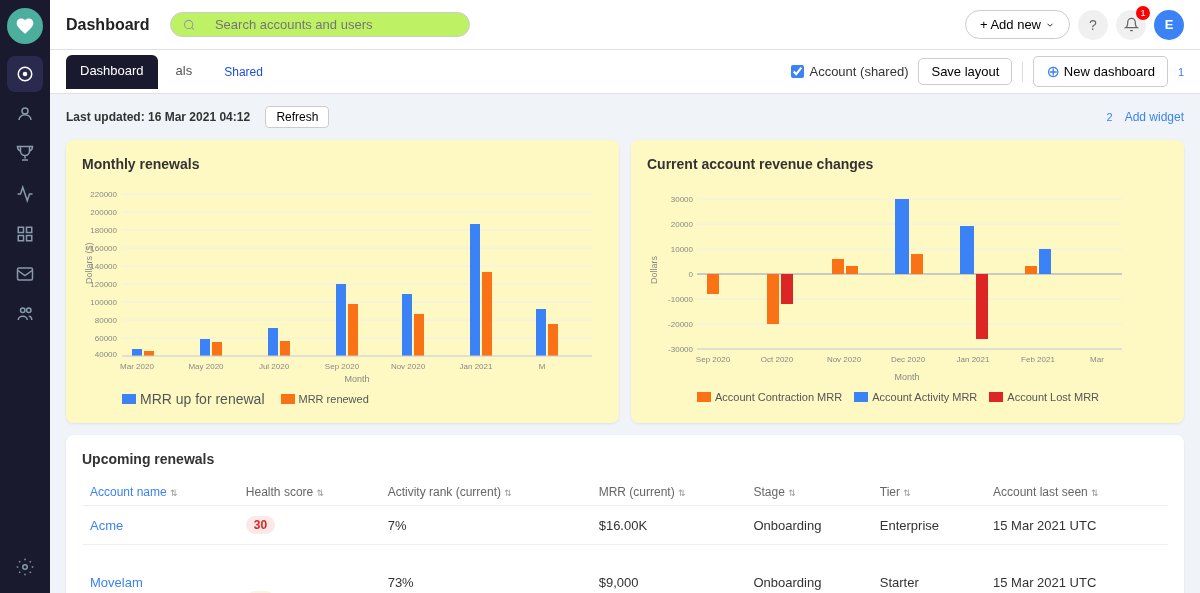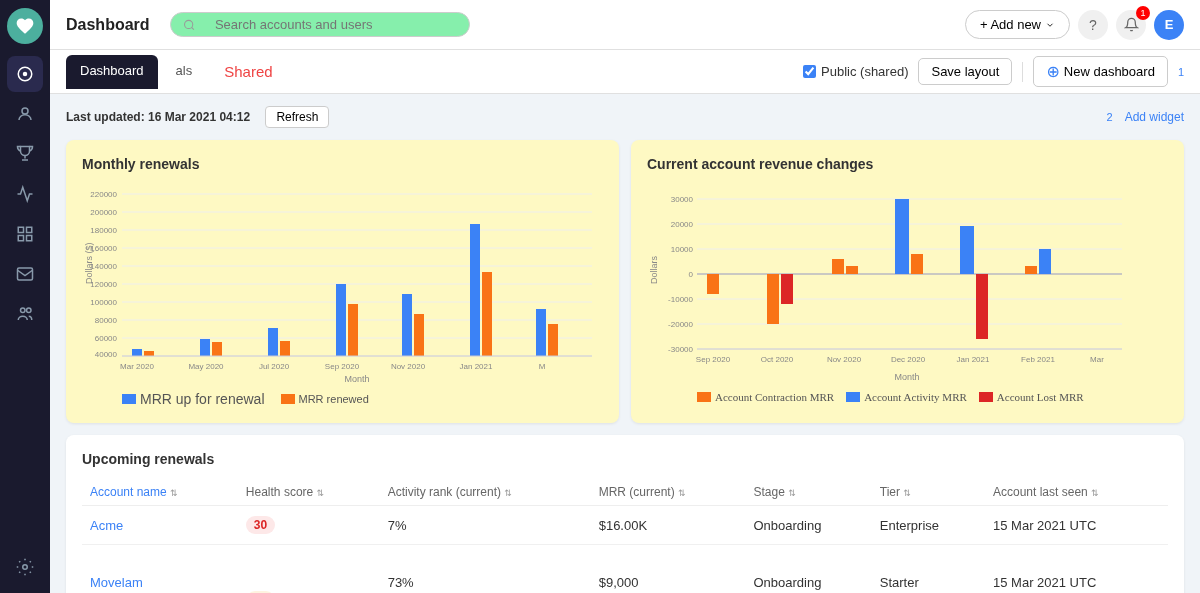--- a/index.html
+++ b/index.html
@@ -13,34 +13,34 @@
     .sidebar-item.active { background: #2a2a4e; color: white; }
     .sidebar-item svg { width: 18px; height: 18px; }
     .sidebar-bottom { margin-top: auto; }
 
     
     .main { flex: 1; display: flex; flex-direction: column; overflow: hidden; }
 
     
     .topbar { background: white; height: 50px; display: flex; align-items: center; padding: 0 16px; gap: 12px; border-bottom: 1px solid #e0e0e0; }
     .topbar-title { font-size: 16px; font-weight: 600; color: #222; margin-right: 8px; }
-    .topbar-search { flex: 1; max-width: 300px; display: flex; align-items: center; border: 1px solid #ccc; border-radius: 20px; padding: 4px 12px; gap: 20px; background: #86efac; }
+    .topbar-search { flex: 1; max-width: 300px; display: flex; align-items: center; border: 1px solid #ccc; border-radius: 20px; padding: 4px 12px; gap: 20px; background: #bef264; }
     .topbar-search input { border: none; outline: none; background: transparent; font-size: 13px; color: #666; width: 100%; }
     .topbar-actions { margin-left: auto; display: flex; align-items: center; gap: 8px; }
     .btn-add-new { background: white; border: 1px solid #ccc; border-radius: 20px; padding: 6px 14px; display: flex; align-items: center; gap: 4px; cursor: pointer; font-size: 13px; font-weight: 500; }
     .icon-circle { width: 30px; height: 30px; border-radius: 50%; display: flex; align-items: center; justify-content: center; background: #f0f0f0; cursor: pointer; color: #666; font-size: 14px; }
     .notif-badge { position: relative; }
     .badge { position: absolute; top: -4px; right: -4px; background: red; color: white; font-size: 9px; width: 14px; height: 14px; border-radius: 50%; display: flex; align-items: center; justify-content: center; }
     .avatar { width: 30px; height: 30px; border-radius: 50%; background: #3b82f6; color: white; display: flex; align-items: center; justify-content: center; font-weight: 600; font-size: 13px; cursor: pointer; }
 
     
     .nav-tabs { background: white; display: flex; align-items: center; padding: 0 16px; border-bottom: 1px solid #e0e0e0; height: 44px; gap: 4px; }
     .nav-tab { padding: 8px 14px; cursor: pointer; font-size: 13px; color: #555; border-bottom: 3px solid transparent; }
     .nav-tab.active { color: white; background: #1a1a2e; border-radius: 6px 6px 0 0; font-weight: 500; }
-    .nav-tab-shared { padding: 8px 14px; cursor: pointer; font-size: 15px; color: #ef4444; }
+    .nav-tab-shared { padding: 8px 14px; cursor: pointer; font-size: 12px; color: #1d4ed8; }
     .nav-right { margin-left: auto; display: flex; align-items: center; gap: 10px; }
     .checkbox-label { display: flex; align-items: center; gap: 5px; font-size: 13px; cursor: pointer; }
     .checkbox-label input { accent-color: #3b82f6; }
     .btn-save { background: white; border: 1px solid #ccc; border-radius: 5px; padding: 5px 12px; cursor: pointer; font-size: 13px; font-weight: 500; }
     .btn-new-dashboard { background: white; border: 1px solid #ccc; border-radius: 5px; padding: 5px 12px; display: flex; align-items: center; gap: 4px; cursor: pointer; font-size: 13px; font-weight: 500; }
     .btn-new-dashboard .plus { color: #3b82f6; font-size: 16px; }
     .divider-v { width: 1px; height: 20px; background: #ddd; }
 
     
     .content { flex: 1; overflow-y: auto; padding: 12px 16px; }
@@ -167,21 +167,21 @@
     </div>
   </div>
 
   <div class="nav-tabs">
     <div class="nav-tab active">Dashboard</div>
     <div class="nav-tab">als</div>
     <div class="nav-tab-shared">Shared</div>
     <div class="nav-right">
       <label class="checkbox-label">
         <input type="checkbox" checked="" style="">
-        <span>Public (shared)</span>
+        <span>Account (shared)</span>
       </label>
       <button class="btn-save">Save layout</button>
       <div class="divider-v"></div>
       <button class="btn-new-dashboard">
         <span class="plus">⊕</span>
         <span>New dashboard</span>
       </button>
       <div style="font-size:11px;color:#3b82f6;cursor:pointer;">1</div>
     </div>
   </div>
@@ -325,21 +325,21 @@
             <text x="66" y="178" font-size="8" fill="#888" text-anchor="middle">Sep 2020</text>
             <text x="130" y="178" font-size="8" fill="#888" text-anchor="middle">Oct 2020</text>
             <text x="197" y="178" font-size="8" fill="#888" text-anchor="middle">Nov 2020</text>
             <text x="261" y="178" font-size="8" fill="#888" text-anchor="middle">Dec 2020</text>
             <text x="326" y="178" font-size="8" fill="#888" text-anchor="middle">Jan 2021</text>
             <text x="391" y="178" font-size="8" fill="#888" text-anchor="middle">Feb 2021</text>
             <text x="450" y="178" font-size="8" fill="#888" text-anchor="middle">Mar</text>
             <text x="260" y="196" font-size="9" fill="#888" text-anchor="middle">Month</text>
           </svg>
           
-          <div style="display:flex;gap:12px;margin-top:4px;padding-left:50px;flex-wrap:wrap;font-family:Liberation Serif, serif;">
+          <div style="display:flex;gap:12px;margin-top:4px;padding-left:50px;flex-wrap:wrap;">
             <div style="display:flex;align-items:center;gap:4px;">
               <div style="width:14px;height:10px;background:#f97316;"></div>
               <span style="font-size:11px;color:#555;">Account Contraction MRR</span>
             </div>
             <div style="display:flex;align-items:center;gap:4px;">
               <div style="width:14px;height:10px;background:#3b82f6;"></div>
               <span style="font-size:11px;color:#555;">Account Activity MRR</span>
             </div>
             <div style="display:flex;align-items:center;gap:4px;">
               <div style="width:14px;height:10px;background:#dc2626;"></div>

